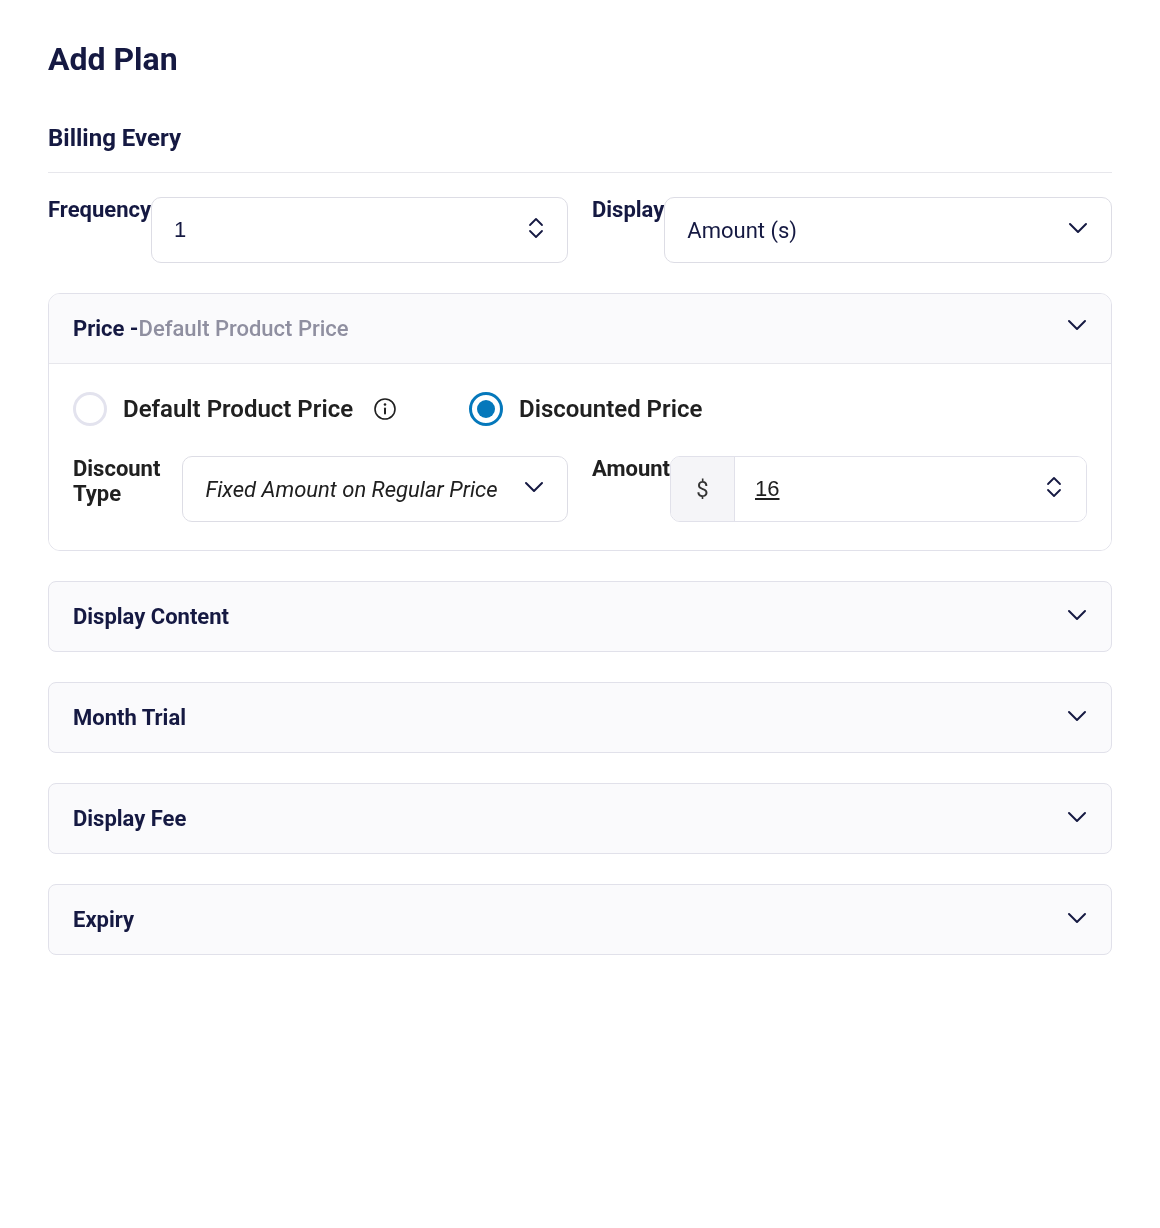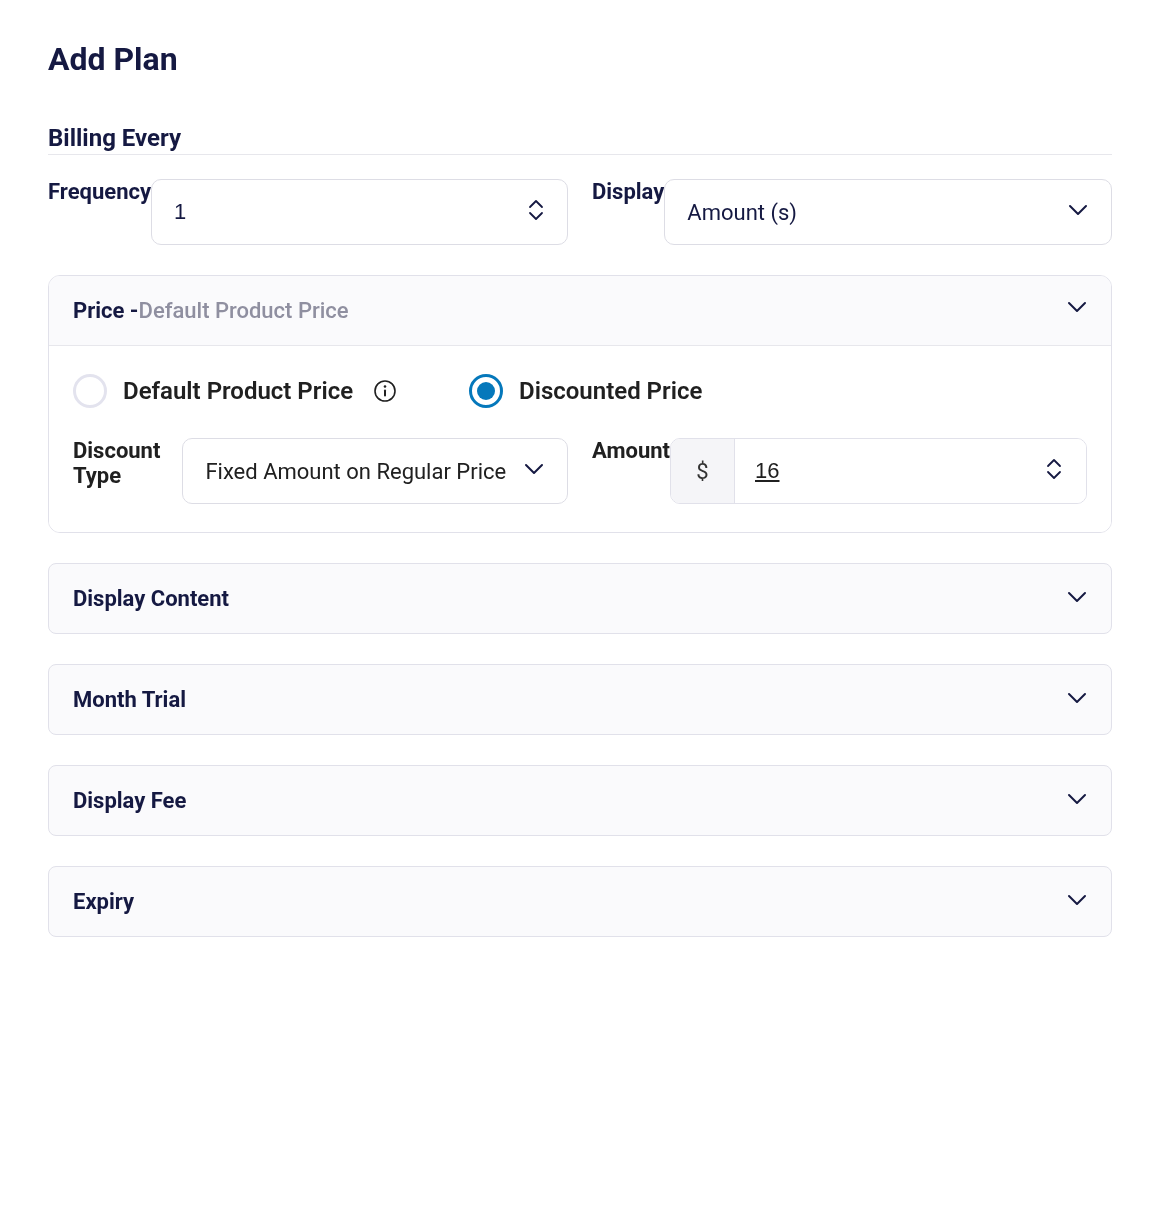--- a/index.html
+++ b/index.html
@@ -16,21 +16,21 @@
     .page-title {
       font-size: 32px;
       font-weight: 700;
       color: #151942;
       margin-bottom: 46px;
     }
     .section-title {
       font-size: 24px;
       font-weight: 700;
       color: #151942;
-      padding-bottom: 2px;
+      padding-bottom: 20px;
       border-bottom: 1px solid #E7E7EC;
       margin-bottom: 24px;
     }
     .row {
       display: flex;
       gap: 24px;
       margin-bottom: 30px;
     }
     .field {
       flex: 1;
@@ -291,21 +291,21 @@
         <div class="radio-circle selected">
           <div class="radio-dot"></div>
         </div>
         <span class="radio-label">Discounted Price</span>
       </div>
     </div>
     <div class="sub-row">
       <div class="sub-field">
         <label class="sub-label">Discount Type</label>
         <div class="input-wrap">
-          <div class="text-input" style="display:flex;align-items:center;color:#202020;">
+          <div class="text-input" style="display:flex;align-items:center;color:#202020;font-style:italic;">
             <span>Fixed Amount on Regular Price</span>
           </div>
           <span class="chevron-icon">
             <svg width="20" height="18" viewBox="0 0 20 18">
                 <use href="#chevron-down"></use>
               </svg>
           </span>
         </div>
       </div>
       <div class="sub-field">

